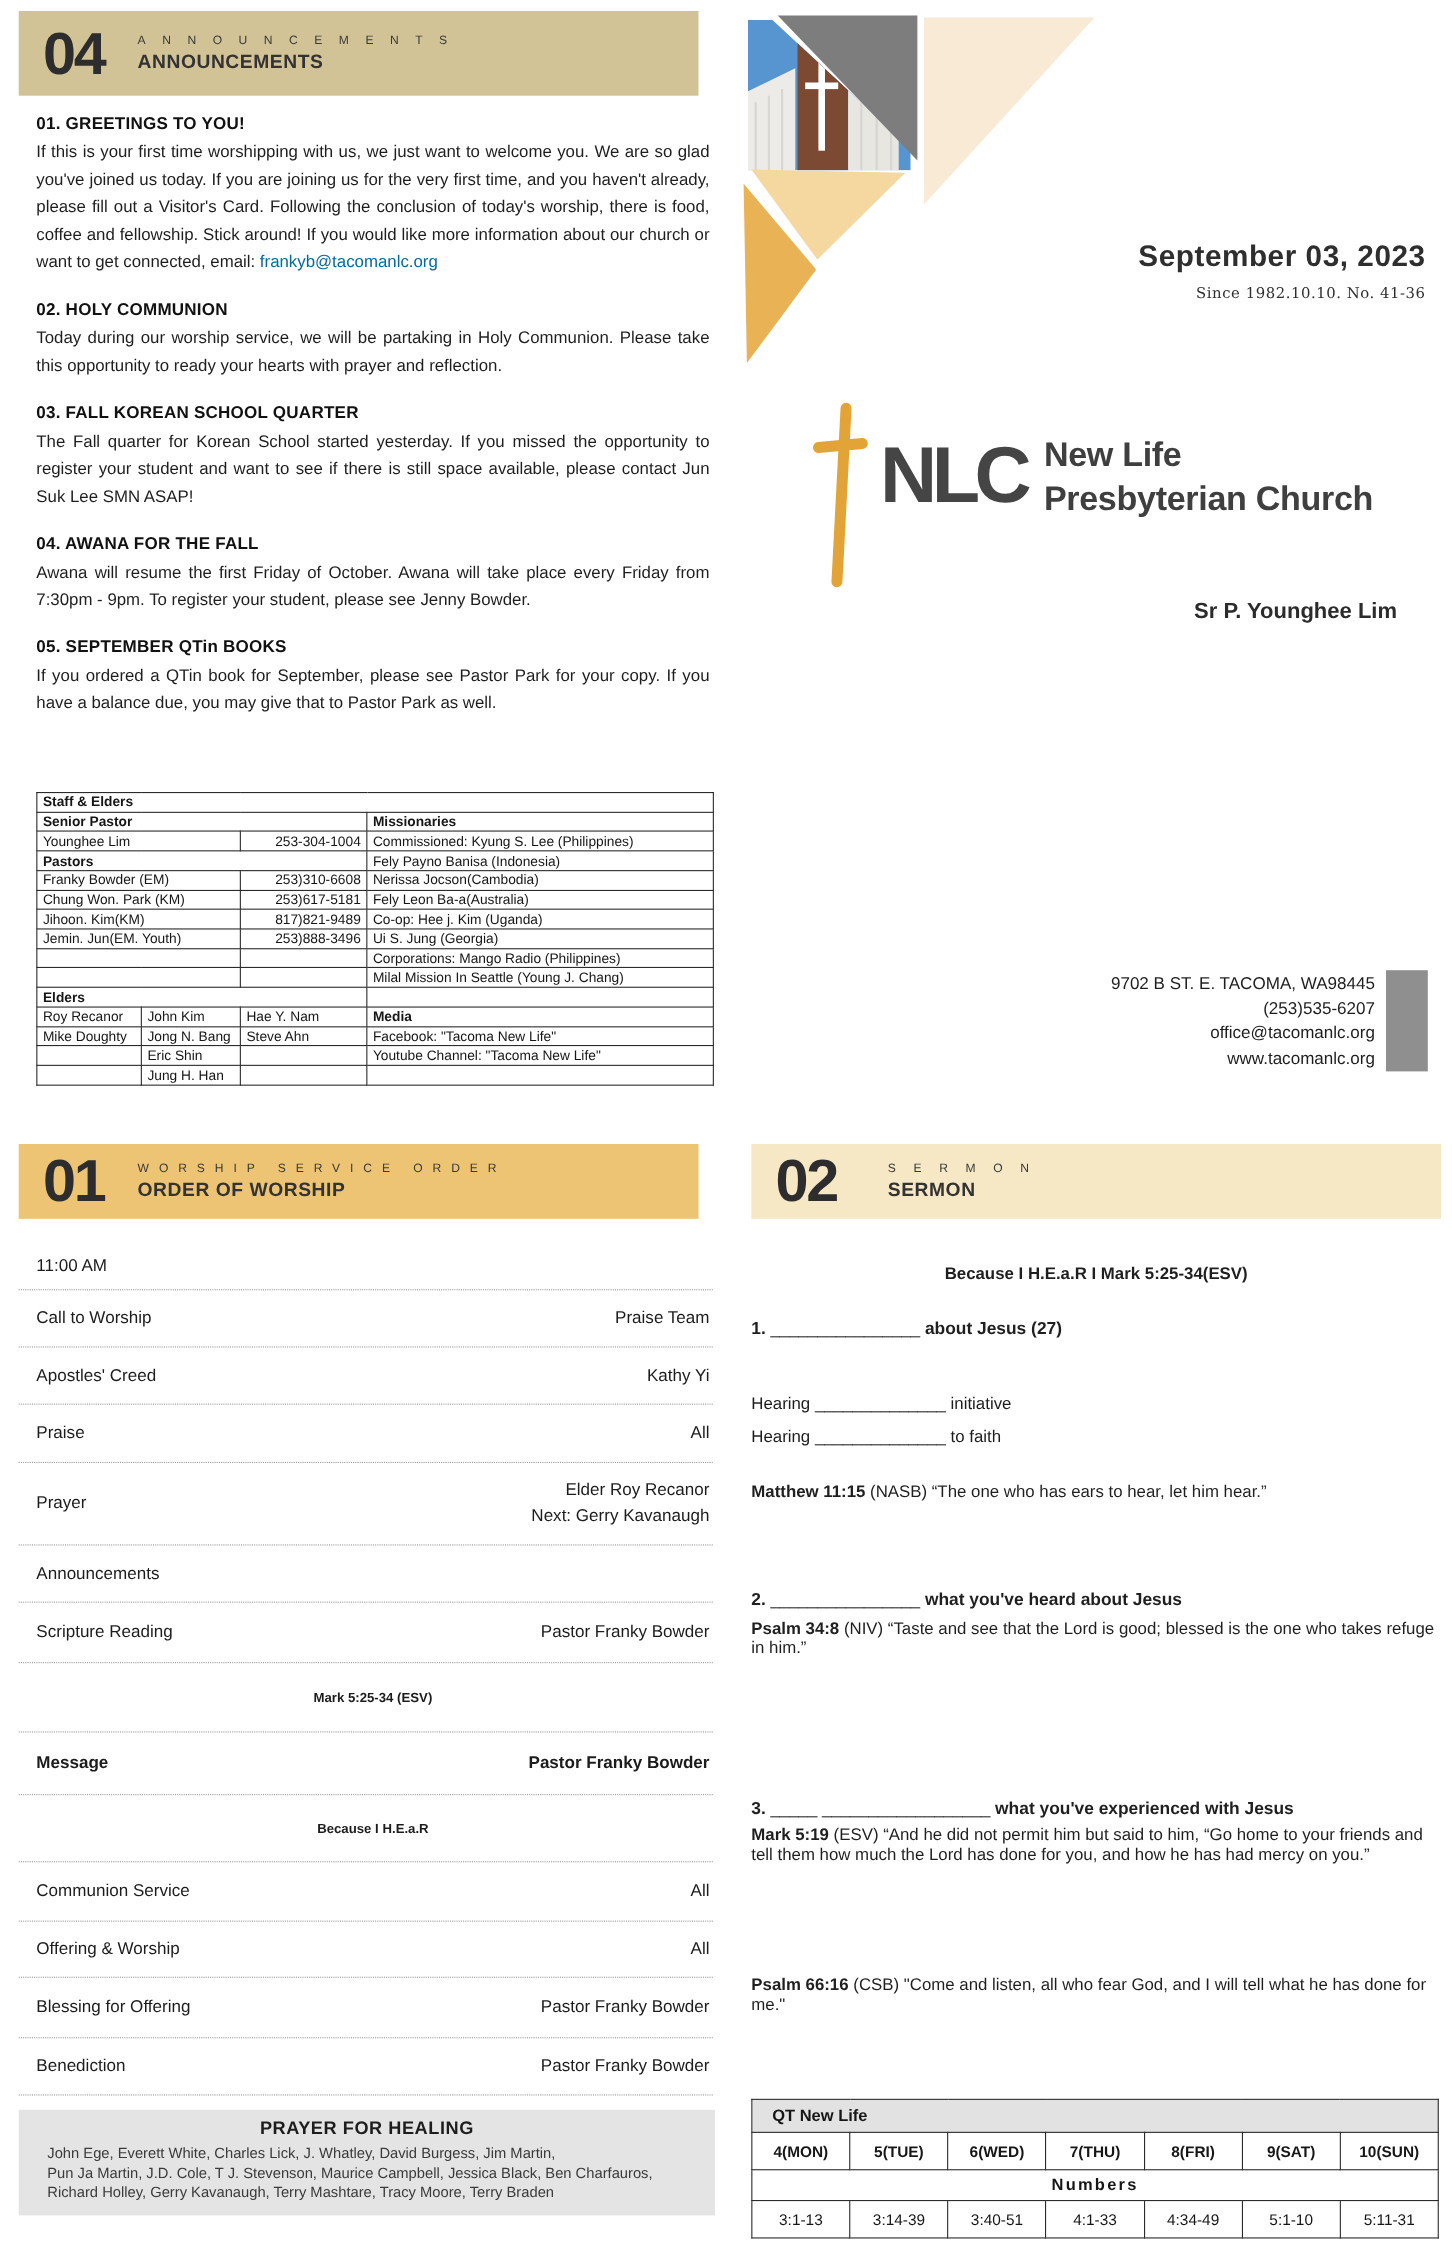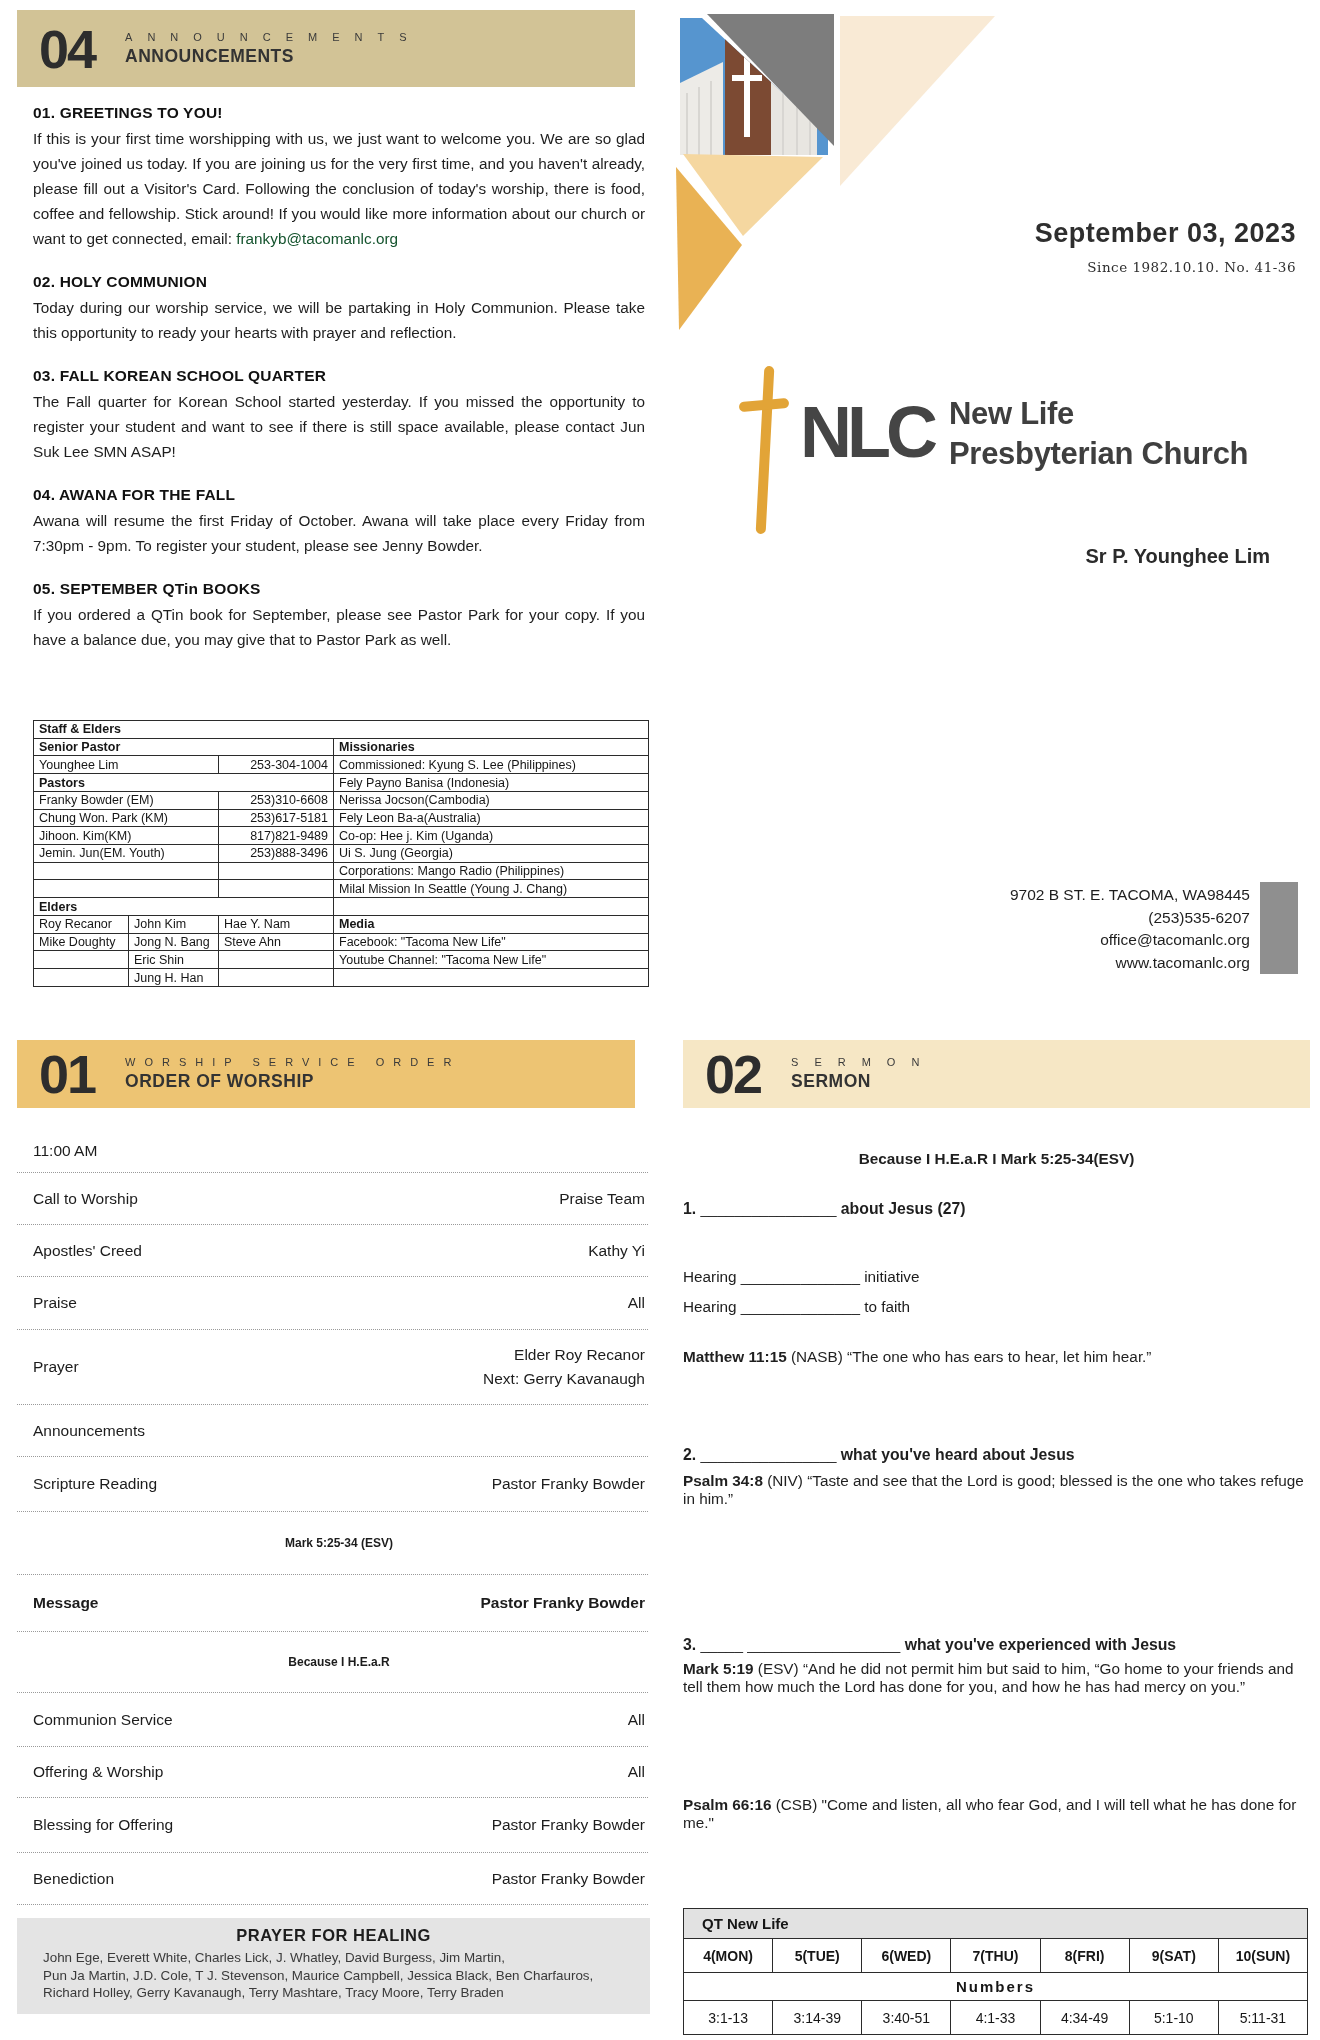--- a/index.html
+++ b/index.html
@@ -5,35 +5,35 @@
   * { margin:0; padding:0; box-sizing:border-box; }
   html,body { width:1320px; height:2040px; background:#ffffff; overflow:hidden;
               font-family:"Liberation Sans","DejaVu Sans",sans-serif; color:#1f1f1f; }
   .page { position:relative; width:1320px; height:2040px; background:#fff; }
   .abs { position:absolute; }
 
   
   .bar { position:absolute; display:flex; align-items:center; }
   .bar.tan   { background:#d2c396; }
   .bar.gold  { background:#edc473; }
-  .bar.cream { background:#f6e7c5; }
+  .bar.cream { background:#f6e7c5;gap:16px; }
   .bar .num  { font-size:54px; font-weight:600; color:#2d2d2d; margin-left:22px; letter-spacing:-2px; }
   .bar .labels { margin-left:30px; display:flex; flex-direction:column; gap:3px; }
   .bar .spaced { font-size:11px; color:#3a3a3a; white-space:nowrap; }
   .ls-wide { letter-spacing:15px; }
   .ls-med  { letter-spacing:9px; }
   .ls-big  { letter-spacing:16px; }
   .bar .btitle { font-size:17.5px; font-weight:600; color:#333; letter-spacing:.5px; }
 
   
   .ann-list { position:absolute; top:104px; left:33px; width:612px; }
   .ann-item { margin-bottom:22px; }
   .ann-title { font-size:15.5px; font-weight:bold; color:#111; margin-bottom:4px; letter-spacing:.2px; }
   .ann-body { font-size:15.3px; line-height:25px; text-align:justify; color:#1e1e1e; }
-  .link { color:#14532d; }
+  .link { color:#0369a1; }
 
   
   table.staff { position:absolute; top:720px; left:33px; width:615px; height:267px;
                 border-collapse:collapse; table-layout:fixed; border:1.5px solid #222; }
   table.staff td { border:1px solid #2b2b2b; font-size:12.5px; padding:0 5px; color:#161616;
                    white-space:nowrap; overflow:hidden; }
   table.staff td.th { text-align:left; font-weight:bold; }
   table.staff td.phone { text-align:right; }
 
   

